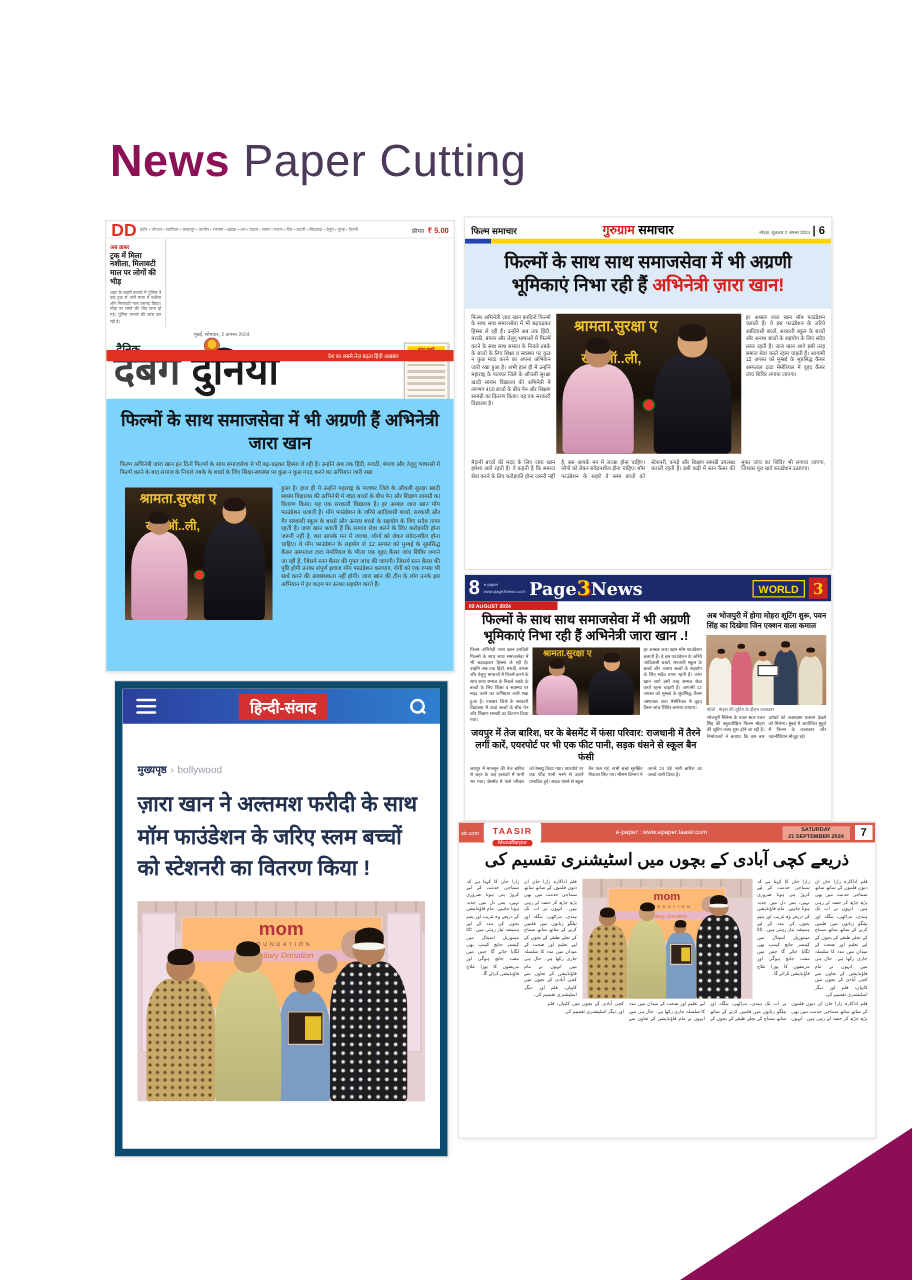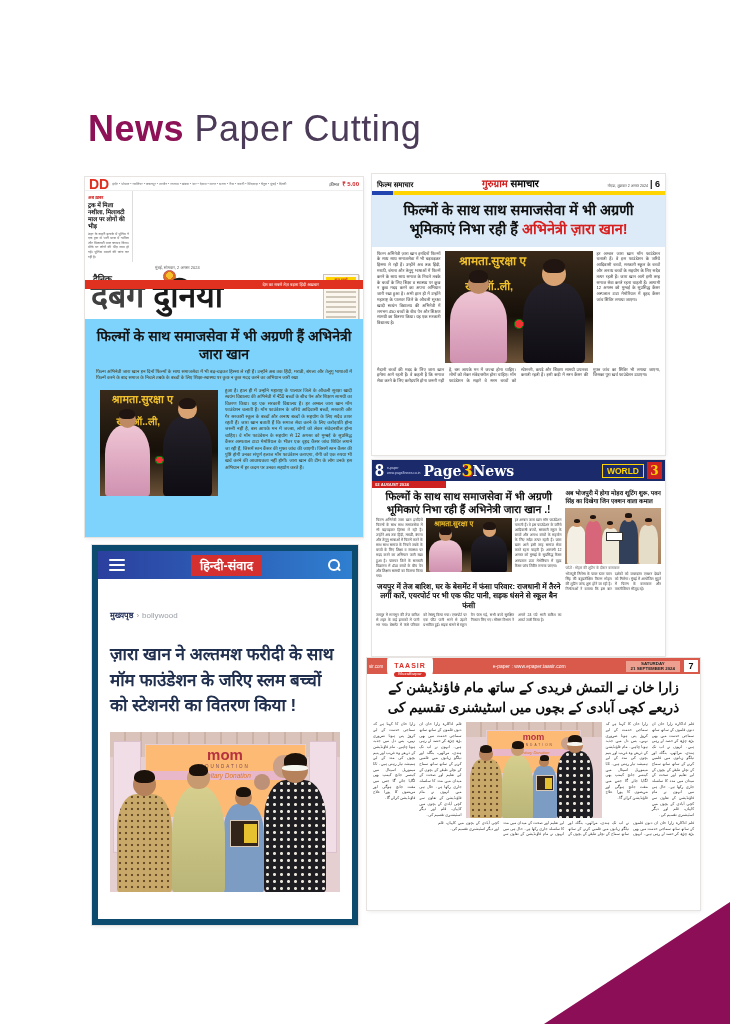--- a/index.html
+++ b/index.html
@@ -138,21 +138,21 @@
   .hs-search { width:13px; height:13px; position:relative; cursor:pointer; }
   .hs-search::before { content:""; position:absolute; top:0; left:0; width:8px; height:8px;
     border:2px solid #fff; border-radius:50%; }
   .hs-search::after { content:""; position:absolute; width:5px; height:2px; background:#fff;
     transform:rotate(45deg); left:8px; top:9px; border-radius:1px; }
   .hs-card { margin:30px 12px 0; }
   .hs-crumb { font-size:8px; display:flex; gap:3px; align-items:baseline; }
   .hs-crumb .home { color:#23305a; font-weight:bold; }
   .hs-crumb .sep { color:#999; }
   .hs-crumb .sec { color:#9aa0a8; }
-  .hs-headline { font-size:17px; font-weight:bold; color:#22304f; line-height:1.5; margin-top:22px; }
+  .hs-headline { font-size:17px; font-weight:bold; color:#22304f; line-height:1.5; margin-top:11px; }
   .hs-photo { margin-top:13px; width:100%; height:160px; }
 
   
   .photo-mom { position:relative; overflow:hidden; background:#e5cfd0; }
   .photo-mom::before { content:""; position:absolute; top:0; left:0; right:0; height:16%;
     background:repeating-linear-gradient(90deg,#d9c3ba 0 14px,#ccb1a7 14px 16px); }
   .pm-side { position:absolute; top:6%; width:12%; height:70%; background:#f1dde6; border:1px solid #dcc0cc; }
   .pm-side.l { left:1.5%; } .pm-side.r { right:1.5%; }
   .pm-banner { position:absolute; top:8%; left:15%; right:15%; height:46%; background:#fdba74; border:1px solid #e3cdd6; }
   .pm-logo1 { text-align:center; color:#b5323f; font-weight:bold; font-size:15px; line-height:1.1; margin-top:2px; }
@@ -429,21 +429,20 @@
         <span class="t2">Muzaffarpur</span>
       </span>
       <span class="ta-epaper">e-paper : www.epaper.taasir.com</span>
       <span class="ta-date">
         <span>SATURDAY</span><br>
         <span>21 SEPTEMBER 2024</span>
       </span>
       <span class="ta-page">7</span>
     </div>
     <div class="ta-headline">
-      <div>زارا خان نے التمش فریدی کے ساتھ مام فاؤنڈیشن کے</div>
       <div>ذریعے کچی آبادی کے بچوں میں اسٹیشنری تقسیم کی</div>
     </div>
     <div class="ta-mid">
       <div class="ta-col">فلم اداکارہ زارا خان ان دنوں فلموں کے ساتھ ساتھ سماجی خدمت میں بھی بڑھ چڑھ کر حصہ لے رہی ہیں۔ انہوں نے اب تک ہندی، مراٹھی، بنگلہ اور تیلگو زبانوں میں فلمیں کرنے کے ساتھ ساتھ سماج کے نچلے طبقے کے بچوں کے لیے تعلیم اور صحت کے میدان میں مدد کا سلسلہ جاری رکھا ہے۔ حال ہی میں انہوں نے مام فاؤنڈیشن کے تعاون سے کچی آبادی کے بچوں میں کاپیاں، قلم اور دیگر اسٹیشنری تقسیم کی۔</div>
       <div class="ta-col">زارا خان کا کہنا ہے کہ سماجی خدمت کے لیے کروڑ پتی ہونا ضروری نہیں، بس دل میں جذبہ ہونا چاہیے۔ مام فاؤنڈیشن کے ذریعے وہ غریب اور یتیم بچوں کی مدد کے لیے ہمیشہ تیار رہتی ہیں۔ ٹاٹا میموریل اسپتال میں کینسر جانچ کیمپ بھی لگایا جائے گا جس میں مفت جانچ ہوگی اور مریضوں کا پورا علاج فاؤنڈیشن کرائے گا۔</div>
       <div class="ta-photo photo-mom">
         <div class="pm-banner">
           <div class="pm-logo1" style="font-size:9px;">mom</div>
           <div class="pm-logo2" style="font-size:3.2px;">FOUNDATION</div>
           <div class="pm-donation" style="font-size:4px;">Sanitary Donation</div>

